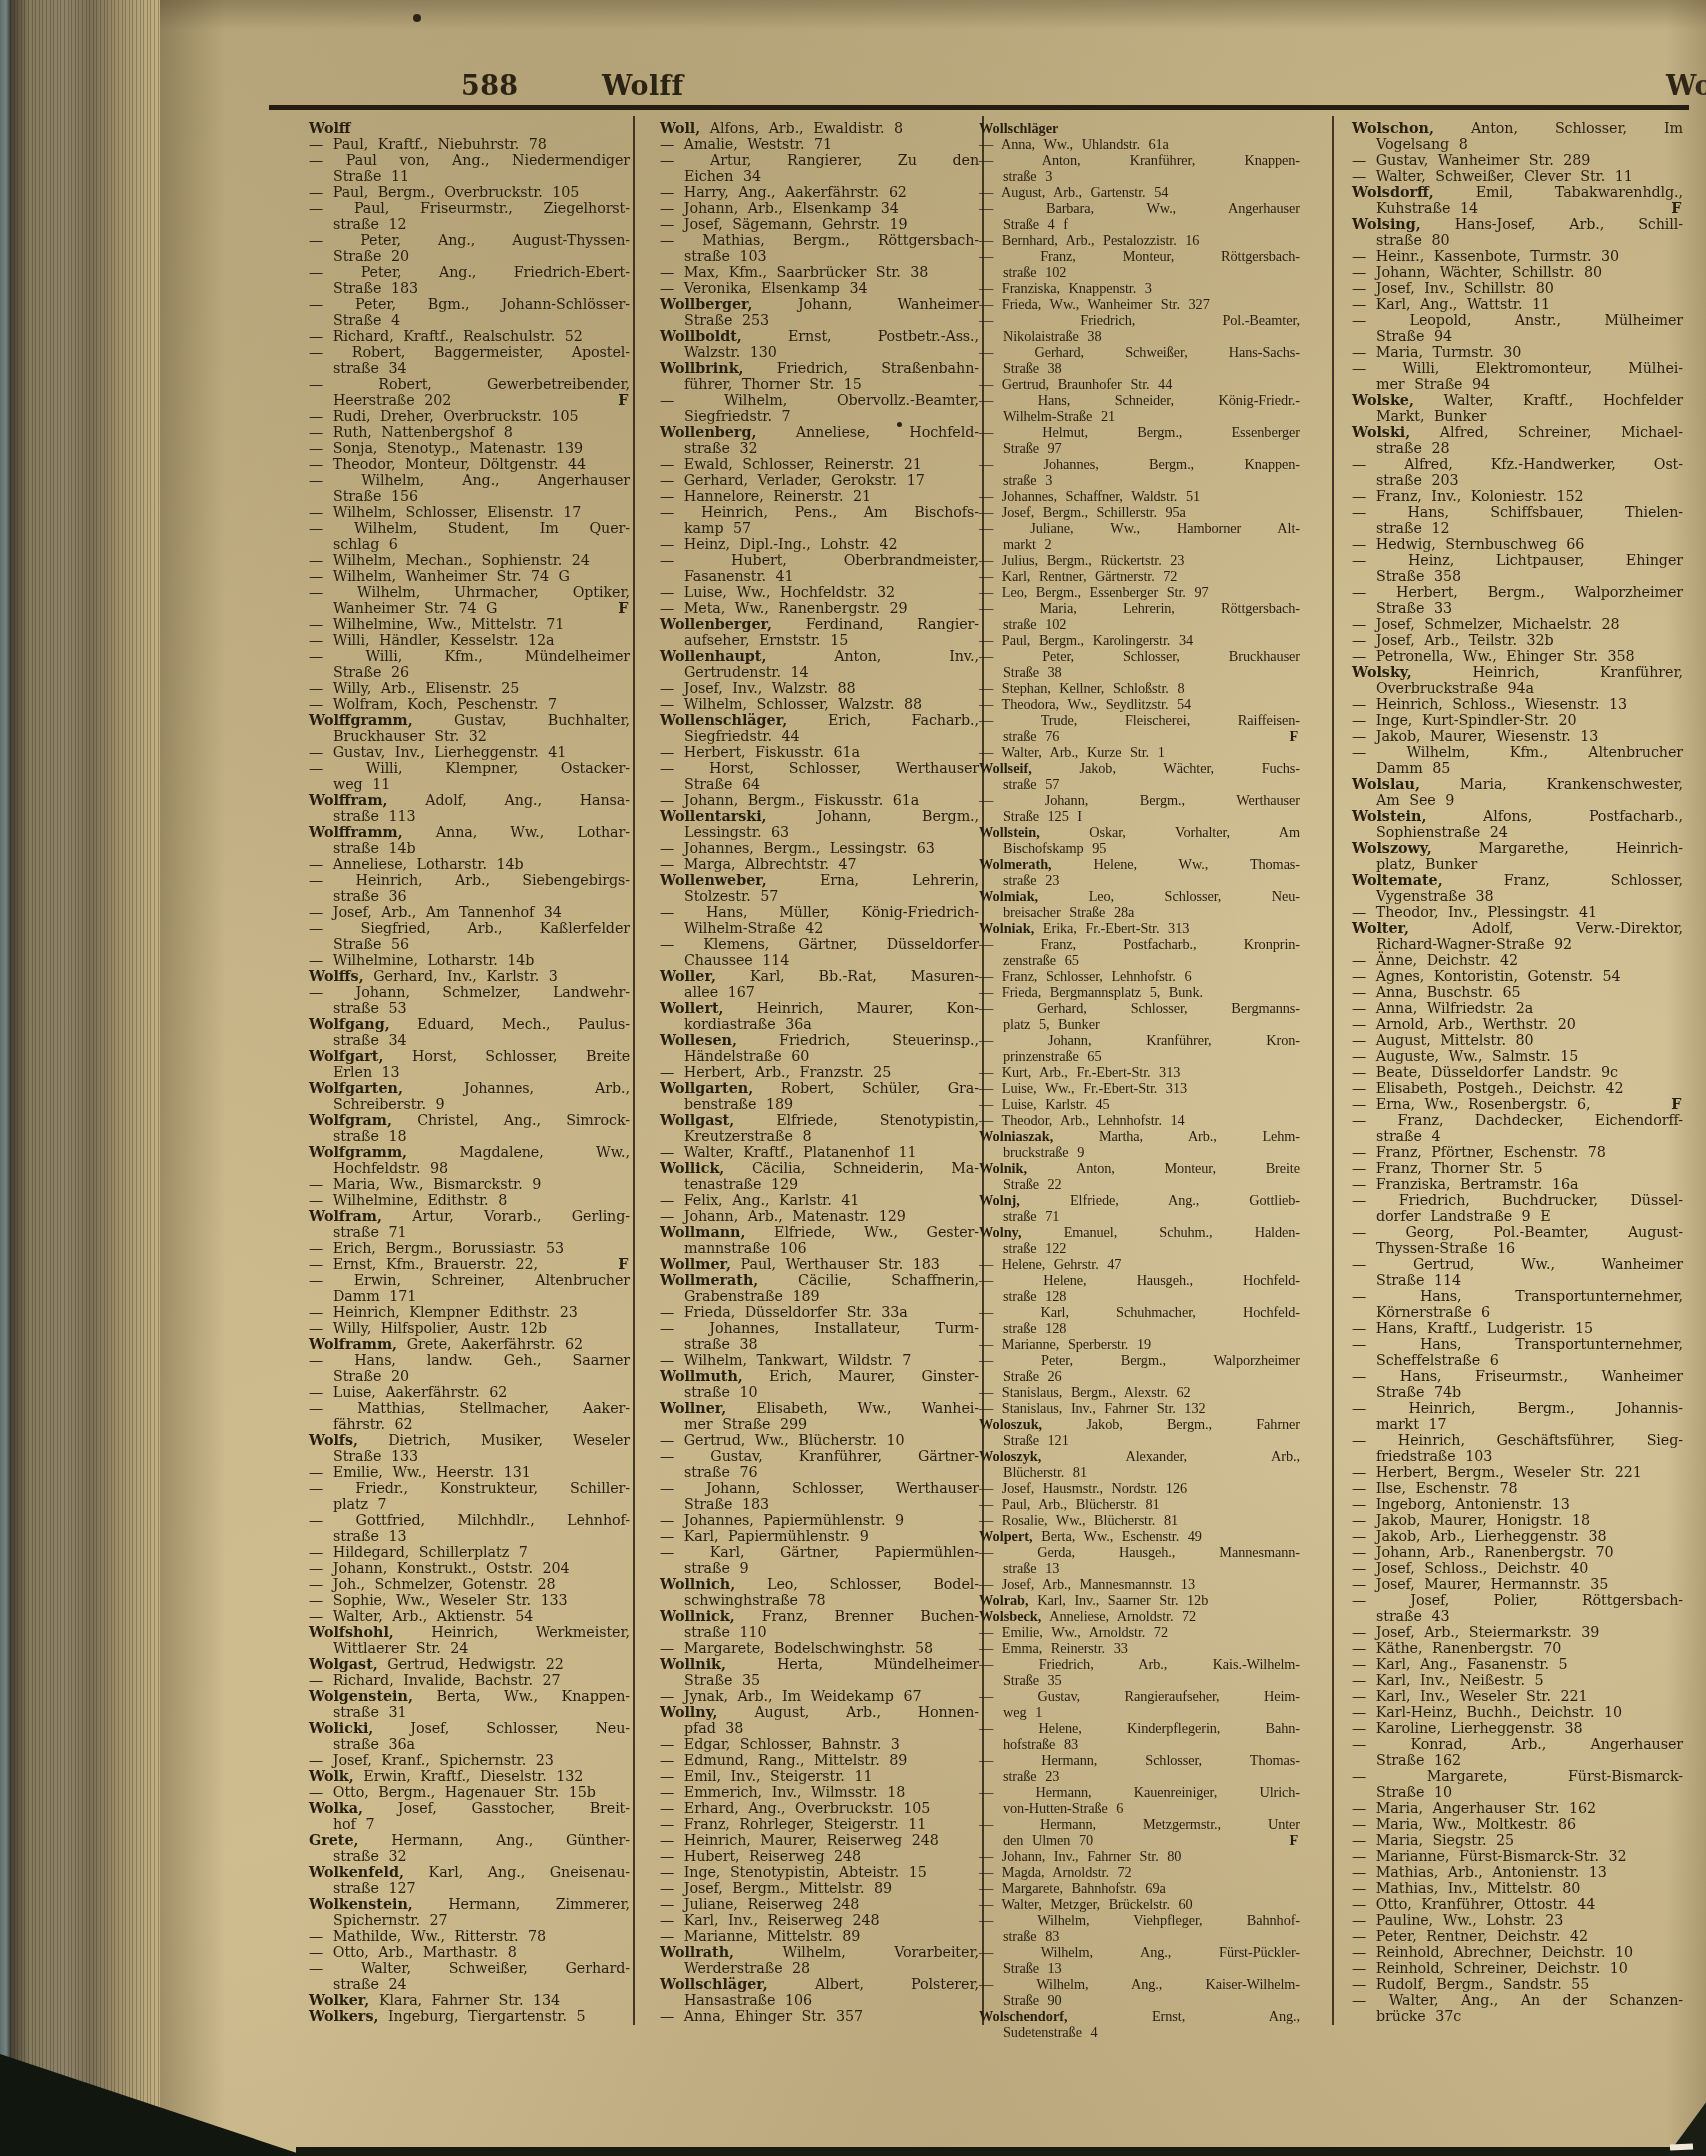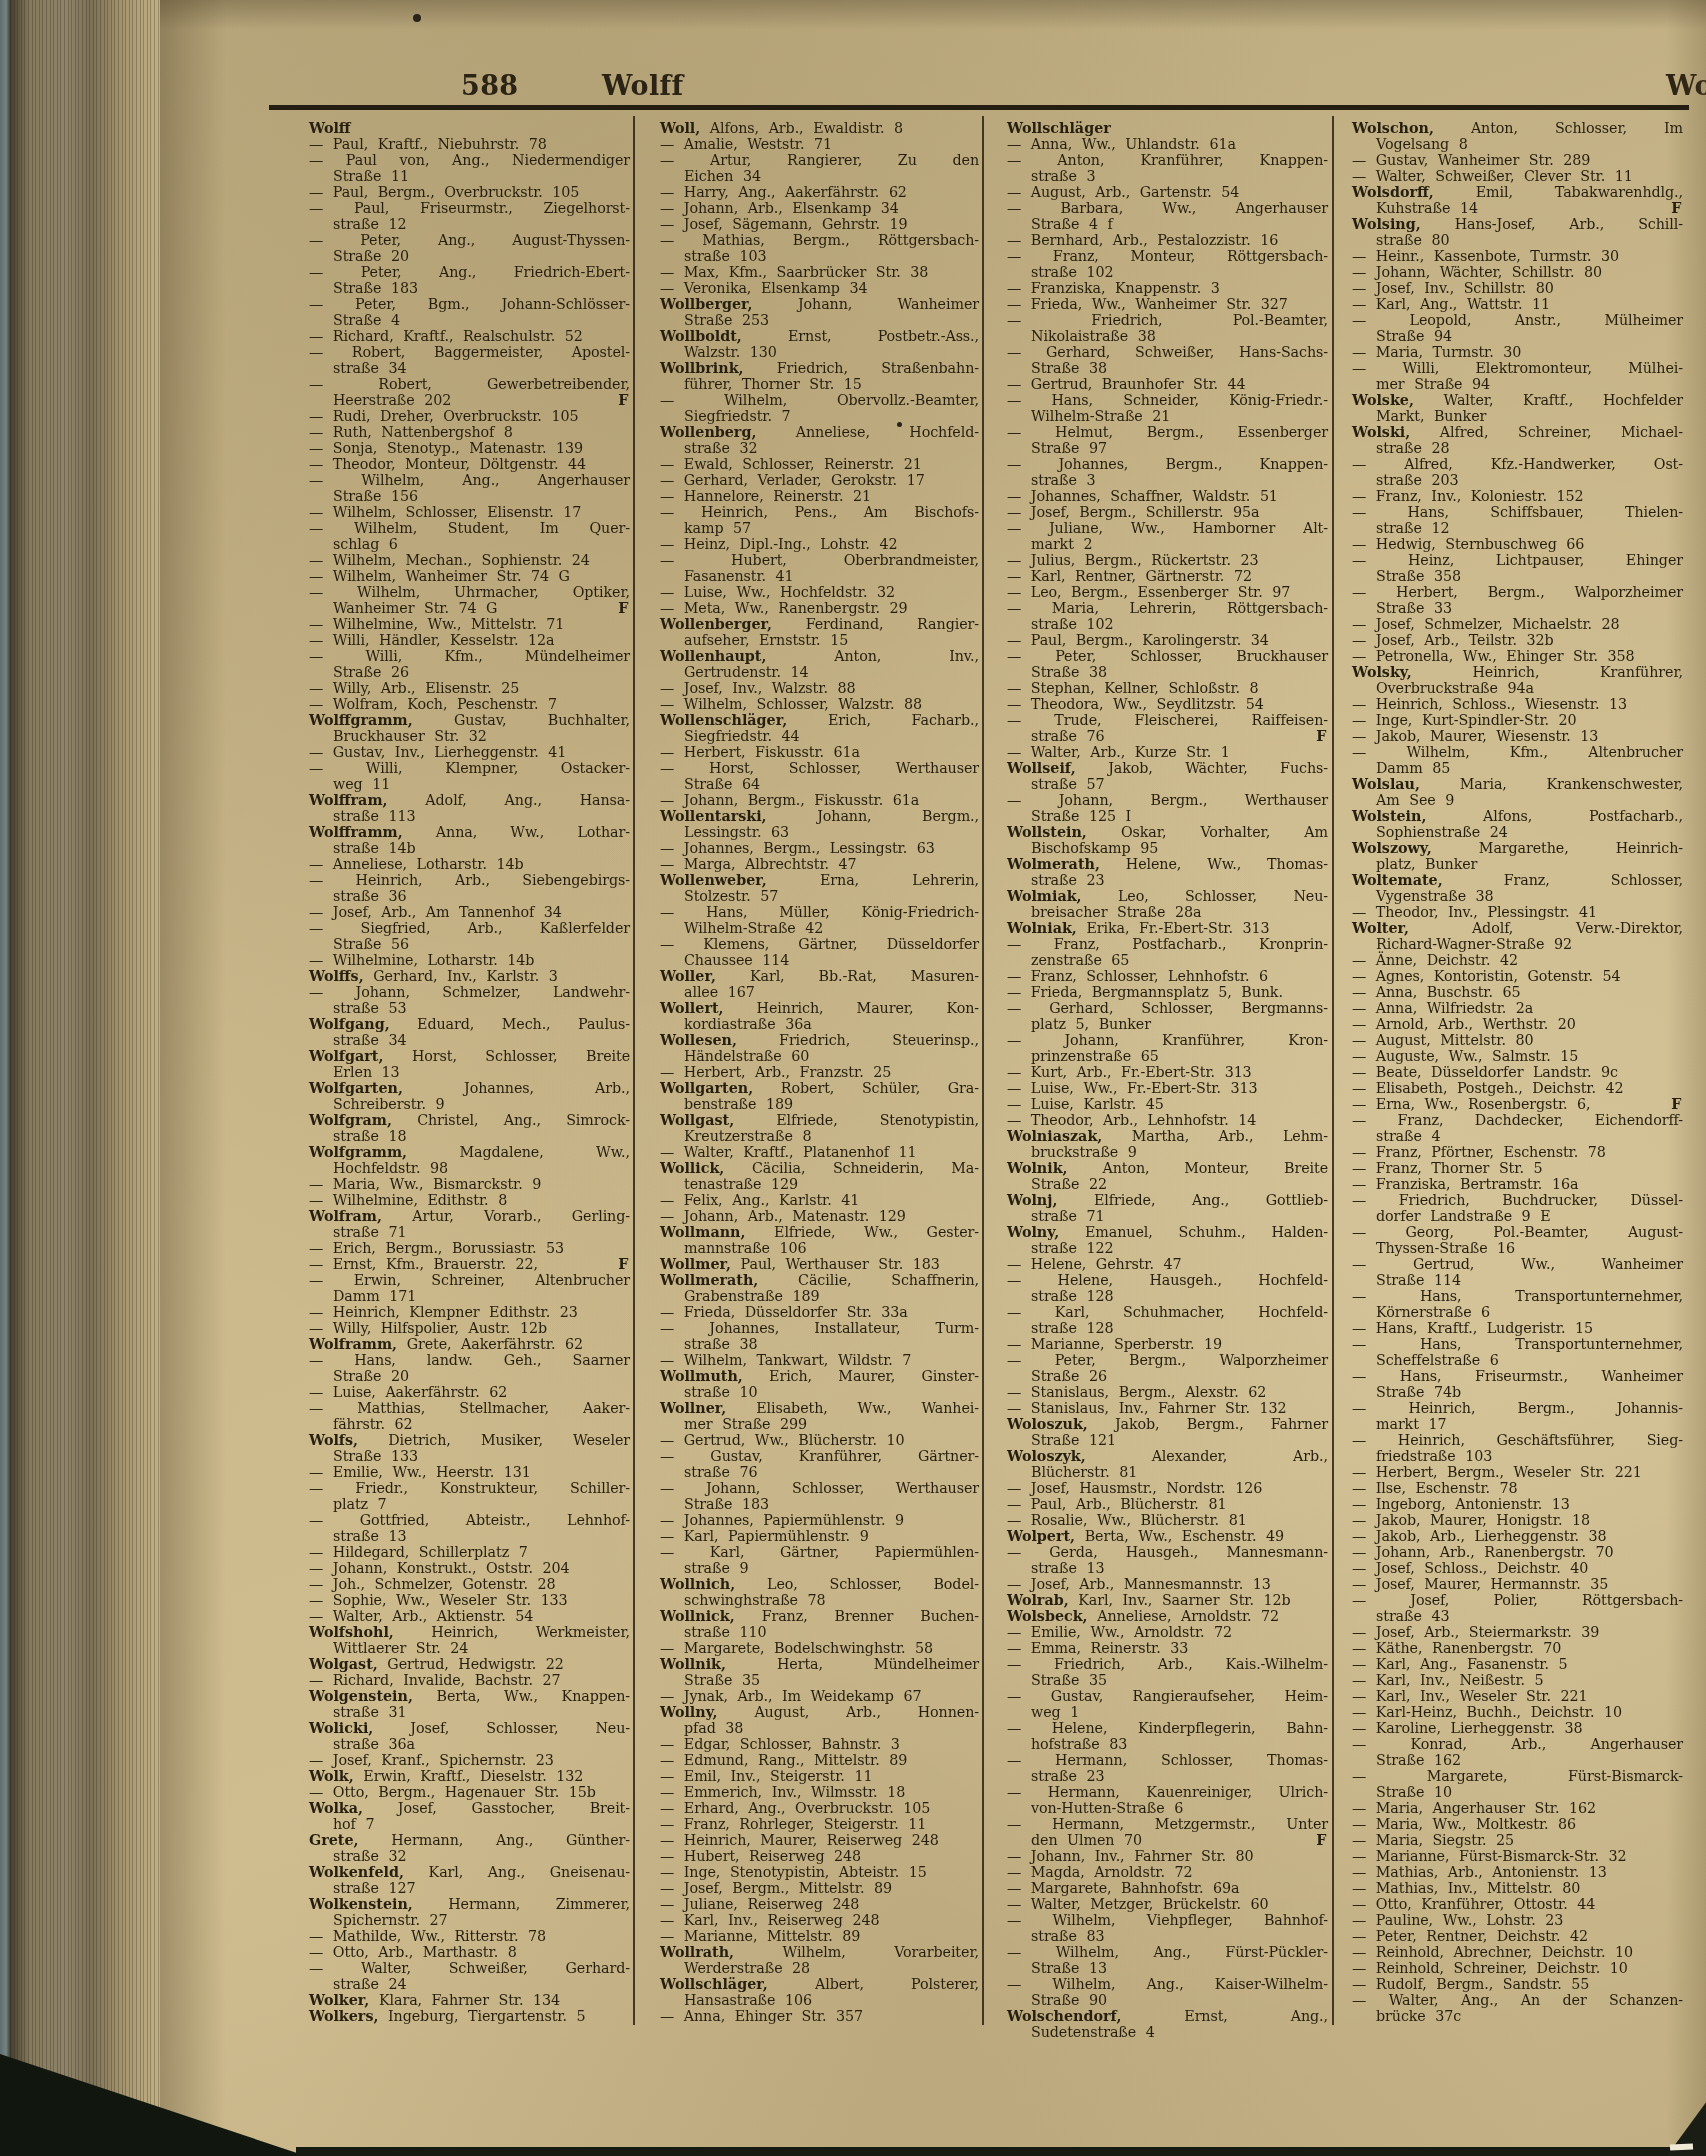--- a/index.html
+++ b/index.html
@@ -41,21 +41,21 @@
   .guide-right{left:1514px;top:70px;}
   .header-rule{position:absolute;left:269px;top:105px;width:1420px;height:4.5px;background:#241d11;}
 
   .vrule{position:absolute;top:116px;height:1909px;width:1.8px;background:rgba(36,28,15,.82);}
   .vr1{left:633px;} .vr2{left:982px;} .vr3{left:1332px;}
 
   .col{position:absolute;top:120px;color:#261f0f;font-size:14.3px;line-height:16px;
     letter-spacing:-0.1px;word-spacing:0.36em;}
   .c0{left:309px;width:321px;}
   .c1{left:660px;width:319px;}
-  .c2{left:1007px;width:321px;}
+  .c2{left:979px;width:321px;font-family:Liberation Serif, serif;}
   .c3{left:1352px;width:331px;}
   .line{position:relative;white-space:nowrap;}
   .line b{font-weight:bold;letter-spacing:0;}
   .line.cont{padding-left:24px;}
   .line.fill{white-space:normal;text-align:justify;text-align-last:justify;}
   .fmark{position:absolute;right:1.8px;top:0;font-weight:bold;}
 
   .speck{position:absolute;background:#2a2418;border-radius:50%;}
   .sp1{left:413px;top:14.3px;width:8px;height:8px;}
   .sp2{left:897px;top:422px;width:5.4px;height:5.4px;}
@@ -163,21 +163,21 @@
     <div class="line fill">— Hans, landw. Geh., Saarner</div>
     <div class="line cont">Straße 20</div>
     <div class="line">— Luise, Aakerfährstr. 62</div>
     <div class="line fill">— Matthias, Stellmacher, Aaker-</div>
     <div class="line cont">fährstr. 62</div>
     <div class="line fill"><b>Wolfs,</b> Dietrich, Musiker, Weseler</div>
     <div class="line cont">Straße 133</div>
     <div class="line">— Emilie, Ww., Heerstr. 131</div>
     <div class="line fill">— Friedr., Konstrukteur, Schiller-</div>
     <div class="line cont">platz 7</div>
-    <div class="line fill">— Gottfried, Abteistr., Lehnhof-</div>
+    <div class="line fill">— Gottfried, Milchhdlr., Lehnhof-</div>
     <div class="line cont">straße 13</div>
     <div class="line">— Hildegard, Schillerplatz 7</div>
     <div class="line">— Johann, Konstrukt., Oststr. 204</div>
     <div class="line">— Joh., Schmelzer, Gotenstr. 28</div>
     <div class="line">— Sophie, Ww., Weseler Str. 133</div>
     <div class="line">— Walter, Arb., Aktienstr. 54</div>
     <div class="line fill"><b>Wolfshohl,</b> Heinrich, Werkmeister,</div>
     <div class="line cont">Wittlaerer Str. 24</div>
     <div class="line"><b>Wolgast,</b> Gertrud, Hedwigstr. 22</div>
     <div class="line">— Richard, Invalide, Bachstr. 27</div>

